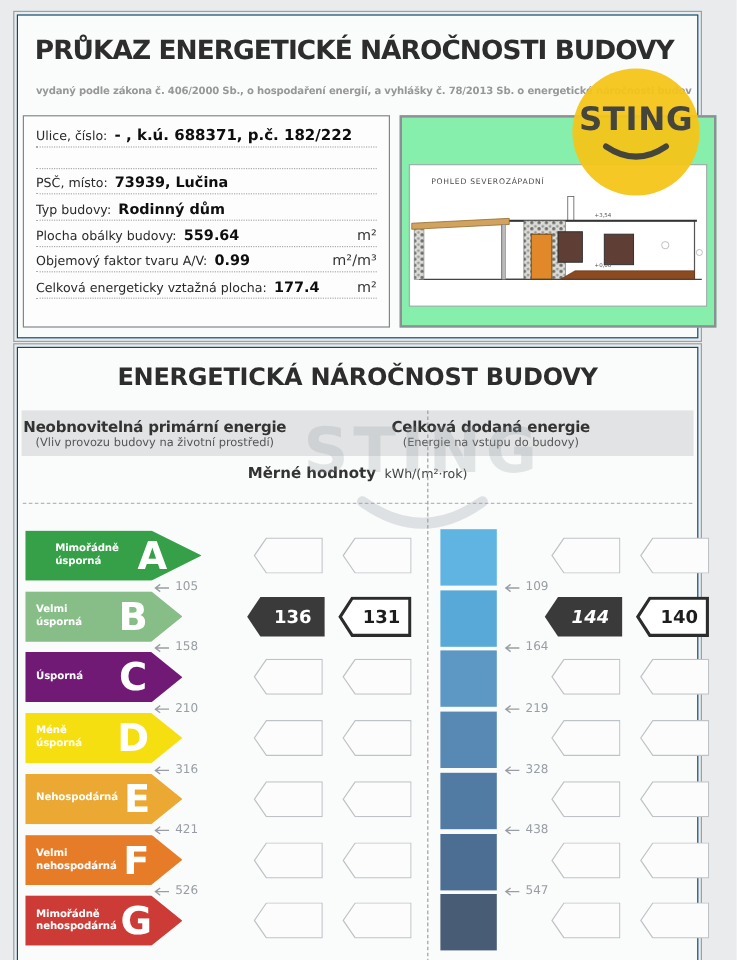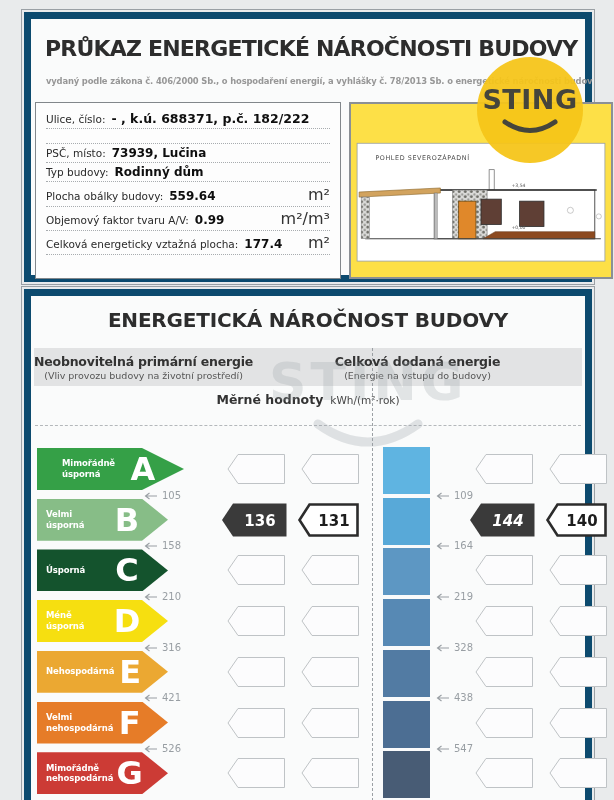--- a/index.html
+++ b/index.html
@@ -1,37 +1,37 @@
 <!DOCTYPE html>
 <html><head>
 <meta charset="utf-8">
 <style>
   html,body{margin:0;padding:0}
   .page{position:relative;width:614px;height:800px;background:#e9ebec;overflow:hidden;
         font-family:"DejaVu Sans","Liberation Sans",sans-serif;color:#222}
-  .box{position:absolute;left:24px;width:568px;background:#fafbfb;box-sizing:border-box;
-       border:7px solid #0c4a6e;outline:1px solid #9aa0a5;outline-offset:2px}
+  .box{position:absolute;left:14px;width:568px;background:#fafbfb;box-sizing:border-box;
+       border:1px solid #0c4a6e;outline:1px solid #9aa0a5;outline-offset:2px}
   .box-top{top:12px;height:270px}
   .box-chart{top:289px;height:524px}
 
   
   .main-title{margin:0;position:absolute;top:17px;left:14px;right:8px;font-size:22px;font-weight:bold;
               color:#2d2d2d;letter-spacing:-0.8px;white-space:nowrap}
   .main-subtitle{margin:0;position:absolute;top:57px;left:15px;font-size:8.4px;font-weight:bold;
                  color:#979797;letter-spacing:-0.15px;white-space:nowrap}
   .info-box{position:absolute;left:4px;top:83px;width:306px;height:177px;background:#fdfdfd;
             border:1.5px solid #82878b;box-sizing:border-box;padding:8px 10px 23px;
             display:flex;flex-direction:column;justify-content:space-between}
   .info-row{display:flex;align-items:baseline;gap:6px;border-bottom:1px dotted #a8acaf;padding-bottom:2px}
   .info-row.spacer{min-height:10px}
   .info-label{font-size:10.5px;color:#2a2a2a;white-space:nowrap}
   .info-value{font-size:12px;font-weight:bold;color:#0e0e0e;white-space:nowrap}
   .row-first .info-value{font-size:12.5px}
-  .info-unit{margin-left:auto;font-size:16px;color:#333;white-space:nowrap}
-  .drawing-box{position:absolute;left:318px;top:83px;width:264px;height:177px;background:#fde047;
+  .info-unit{margin-left:auto;font-size:12px;color:#333;white-space:nowrap}
+  .drawing-box{position:absolute;left:318px;top:83px;width:264px;height:177px;background:#86efac;
                border:2px solid #8b9095;box-sizing:border-box}
   .drawing-box svg{width:100%;height:100%;display:block}
   .cap{font-size:6.3px;fill:#4a4a4a;letter-spacing:0.6px}
   .ann{font-size:4.5px;fill:#555}
 
   
   .sting-logo{position:absolute;left:477px;top:57px;width:106px;height:106px;border-radius:50%;
               background:rgba(245,197,24,0.94);z-index:20;display:flex;flex-direction:column;
               align-items:center;justify-content:center}
   .sting-text{font-size:27px;font-weight:bold;color:#45453c;letter-spacing:0.5px;margin-top:4px}
@@ -234,21 +234,21 @@
             <text x="37" y="22.5" text-anchor="middle" font-size="15" font-weight="bold" fill="#1d1d1d">131</text>
           </svg></div>
         <div class="varrow" style="top: 206.7px; left: 438px; font-style: italic;"><svg width="66" height="34" viewBox="0 0 66 34">
             <polygon points="65.5,0.5 12,0.5 1,17 12,33.5 65.5,33.5" fill="#3a3a3a"></polygon>
             <text x="39" y="22.5" text-anchor="middle" font-size="15" font-weight="bold" fill="#ffffff">144</text>
           </svg></div>
         <div class="varrow" style="top: 206.7px; left: 514px;"><svg width="62" height="34" viewBox="0 0 62 34">
             <polygon points="60.5,1.5 12.5,1.5 2.5,17 12.5,32.5 60.5,32.5" fill="#ffffff" stroke="#2c2c2c" stroke-width="2.6"></polygon>
             <text x="37" y="22.5" text-anchor="middle" font-size="15" font-weight="bold" fill="#1d1d1d">140</text>
           </svg></div>
-        <div class="class-arrow" style="top: 253.4px; background: #14532d;">
+        <div class="class-arrow" style="top: 253.4px; background: #701a75;">
           <span class="class-label">Úsporná</span>
           <span class="class-letter">C</span>
         </div>
         <div class="blue-seg" style="top: 252.4px; background: rgb(93, 151, 195);"></div>
         <div class="threshold" style="top: 295.9px; left: 112px;">
           <svg width="14" height="8" viewBox="0 0 14 8">
             <path d="M14,4 H3 M6.5,1 L2.5,4 L6.5,7" fill="none" stroke="#989ea3" stroke-width="1.1"></path>
           </svg>
           <span>210</span>
         </div>

